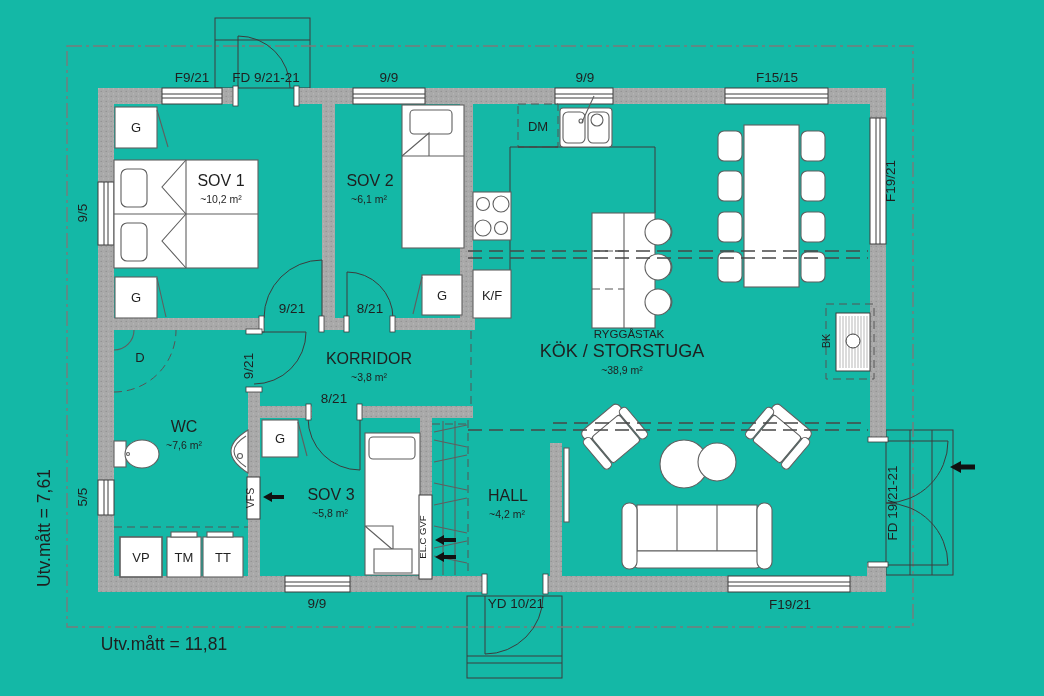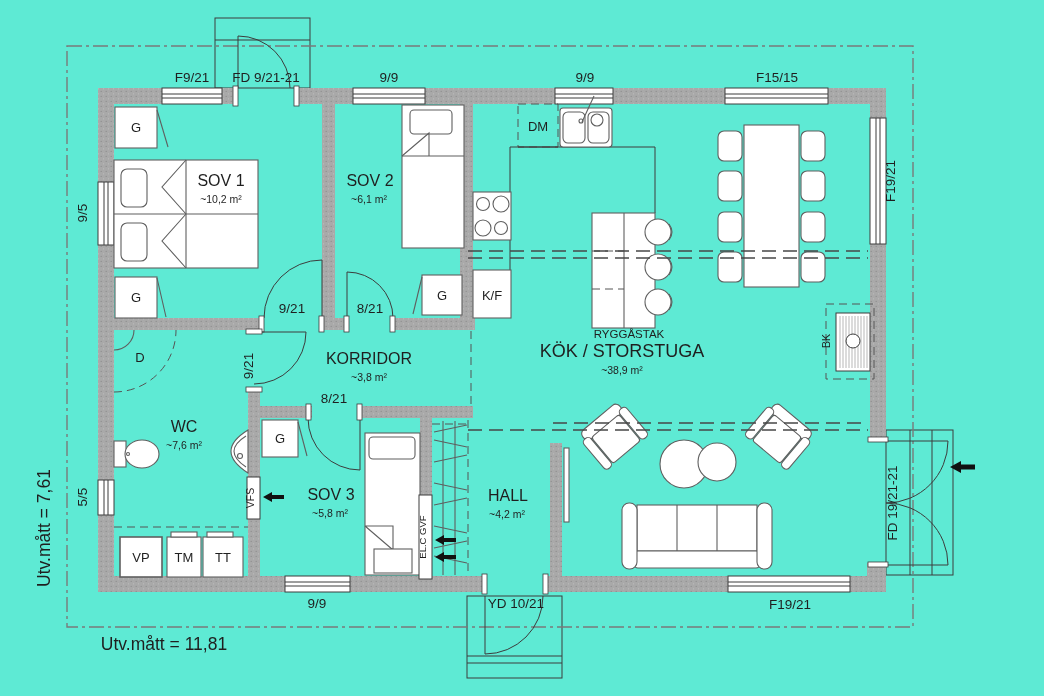--- a/index.html
+++ b/index.html
@@ -1,16 +1,16 @@
 <!DOCTYPE html>
 <html><head>
 <meta charset="utf-8">
 <style>
   html,body{margin:0;padding:0;background:#fff;}
-  .page{width:1044px;height:696px;position:relative;background:#5eead4;overflow:hidden;}
+  .page{width:1044px;height:696px;position:relative;background:#14b8a6;overflow:hidden;}
   svg{display:block;}
   text{font-family:"Liberation Sans","DejaVu Sans",sans-serif;fill:#1f1f1f;}
   .lbl{font-size:13.5px;}
   .room{font-size:16px;}
   .area{font-size:10.5px;}
   .big{font-size:18px;}
   .note{font-size:11.5px;}
   .fix{font-size:13px;}
   .tiny{font-size:10.5px;}
   .xtiny{font-size:9.5px;}

